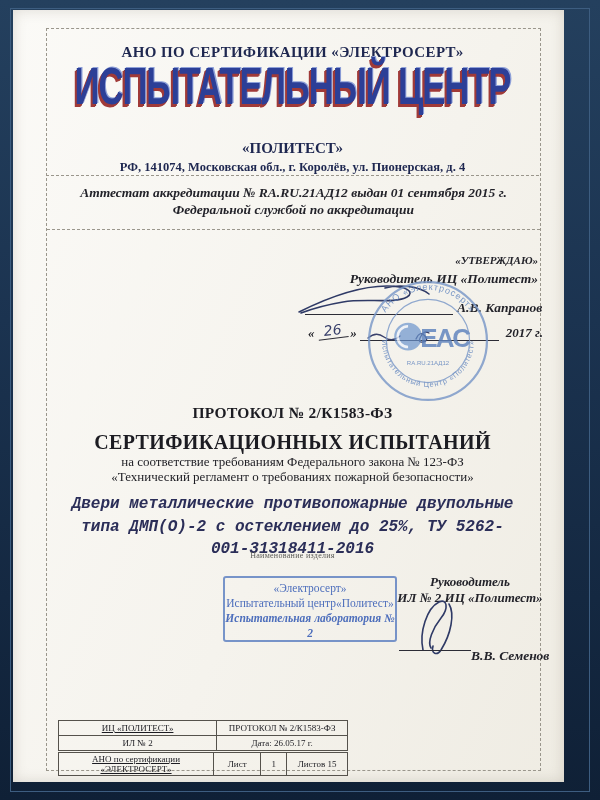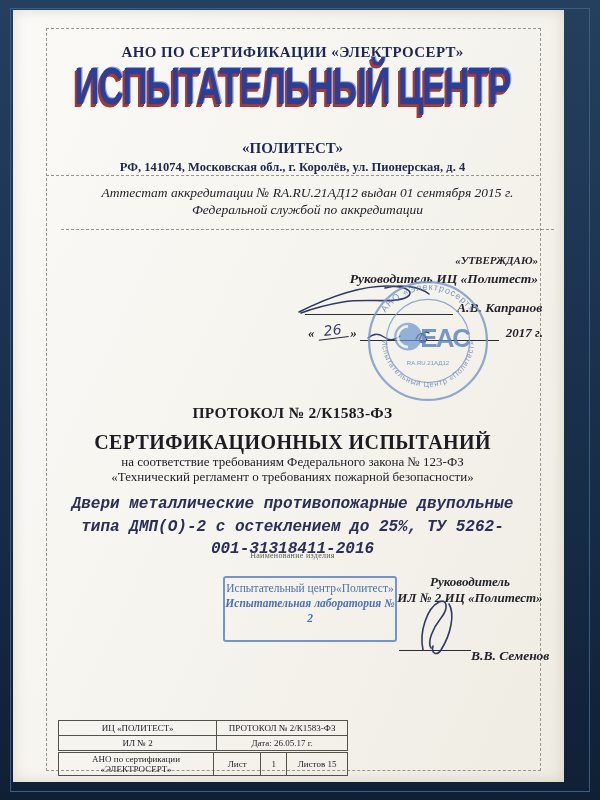--- a/index.html
+++ b/index.html
@@ -27,22 +27,22 @@
   .big-title{
     position:absolute;top:36px;left:0;right:0;
     font-family:"Liberation Sans",sans-serif;font-weight:bold;font-size:33px;letter-spacing:-1px;
     color:#2c3f97;white-space:nowrap;
     text-shadow:-2px 2px 0 #a03a38,-1px 1px 0 #8c3434,1px -1px 0 #8ea0d8;
   }
   .big-title span{display:inline-block;transform:scale(1.05,1.55);transform-origin:center 30%;}
   .politest-line{position:absolute;top:112px;left:0;right:0;font-weight:bold;font-size:15px;color:#1e2750;}
   .address-line{position:absolute;top:132px;left:0;right:0;font-weight:bold;font-size:12.5px;color:#1e2750;}
   
-  .accr-box{position:absolute;left:48px;top:165px;width:493px;height:55px;border-bottom:1px dashed #9a968c;text-align:center;
-    font-weight:normal;font-style:italic;font-size:13.5px;color:#23232a;padding-top:9px;box-sizing:border-box;line-height:17px;}
+  .accr-box{position:absolute;left:34px;top:165px;width:493px;height:55px;border-bottom:1px dashed #9a968c;text-align:center;
+    font-weight:bold;font-style:italic;font-size:13.5px;color:#23232a;padding-top:9px;box-sizing:border-box;line-height:17px;}
   
   .approve-l1{position:absolute;right:26px;top:244px;font-weight:bold;font-style:italic;font-size:11px;color:#23232a;}
   .approve-l2{position:absolute;right:26px;top:261px;font-weight:bold;font-style:italic;font-size:13.5px;color:#23232a;text-align:center;}
   .kapranov-sig{position:absolute;left:282px;top:270px;}
   .kapranov-line{position:absolute;left:292px;top:304px;width:148px;border-top:1.3px solid #2c2c36;}
   .kapranov-name{position:absolute;left:444px;top:290px;font-weight:bold;font-style:italic;font-size:13.5px;color:#23232a;}
   .date-row{position:absolute;left:292px;top:314px;width:238px;display:flex;align-items:flex-end;font-weight:bold;font-style:italic;font-size:13px;color:#23232a;}
   .date-open,.date-close{padding:0 3px;}
   .date-day{font-family:"DejaVu Sans",sans-serif;font-weight:normal;font-style:italic;color:#39406b;font-size:14px;transform:rotate(-7deg) translateY(-2px);border-bottom:1.2px solid #2c2c36;padding:0 6px;}
   .date-mid{flex:1;border-bottom:1.2px solid #2c2c36;height:16px;position:relative;}
@@ -65,21 +65,21 @@
   .lab-stamp .it{font-style:italic;font-weight:bold;}
   
   .head-title{position:absolute;left:382px;top:564px;width:150px;text-align:center;font-weight:bold;font-style:italic;font-size:13px;line-height:16px;color:#23232a;}
   .semenov-sig{position:absolute;left:392px;top:588px;}
   .semenov-line{position:absolute;left:386px;top:640px;width:72px;border-top:1.2px solid #2c2c36;}
   .semenov-name{position:absolute;left:458px;top:628px;font-weight:bold;font-style:italic;font-size:13.5px;color:#23232a;margin-top:10px;}
   
   .ftable{position:absolute;left:45px;top:710px;width:290px;border-collapse:collapse;font-size:9px;color:#1c1c22;}
   .ftable td{border:1px solid #55524c;text-align:center;padding:1px 2px;height:12px;}
   .ftable2{top:742px;}
-  .w1{width:156px;} .w2{width:128px;} .w3{width:44px;} .w4{width:22px;} .w5{width:58px;}
+  .w1{width:156px;text-decoration:underline;} .w2{width:128px;} .w3{width:44px;} .w4{width:22px;} .w5{width:58px;}
 </style>
 </head>
 <body>
 
 <div class="frame-inner-edge"></div>
 
 <div class="page">
   <div class="dashed-outer"></div>
 
   <div class="header-box">
@@ -140,20 +140,21 @@
   <div class="centered-col proto-l4">«Технический регламент о требованиях пожарной безопасности»</div>
 
   <div class="product-block">
     <div>Двери металлические противопожарные двупольные</div>
     <div>типа ДМП(О)-2 с остеклением до 25%, ТУ 5262-</div>
     <div>001-31318411-2016</div>
   </div>
   <div class="product-caption">Наименование изделия</div>
 
   <div class="lab-stamp">
+    <div>«Электросерт»</div>
     <div>Испытательный центр«Политест»</div>
     <div class="it">Испытательная лаборатория № 2</div>
   </div>
 
   <div class="head-title">
     <div>Руководитель</div>
     <div>ИЛ № 2 ИЦ «Политест»</div>
   </div>
   <svg class="semenov-sig" width="70" height="58" viewBox="0 0 70 58">
     <path d="M18,52 C14,34 22,10 34,4 C42,0 44,10 36,20 C28,30 22,44 26,50 M44,6 C50,16 46,36 36,52 C32,58 26,56 28,48" fill="none" stroke="#2f3a66" stroke-width="1.6" stroke-linecap="round"></path>

